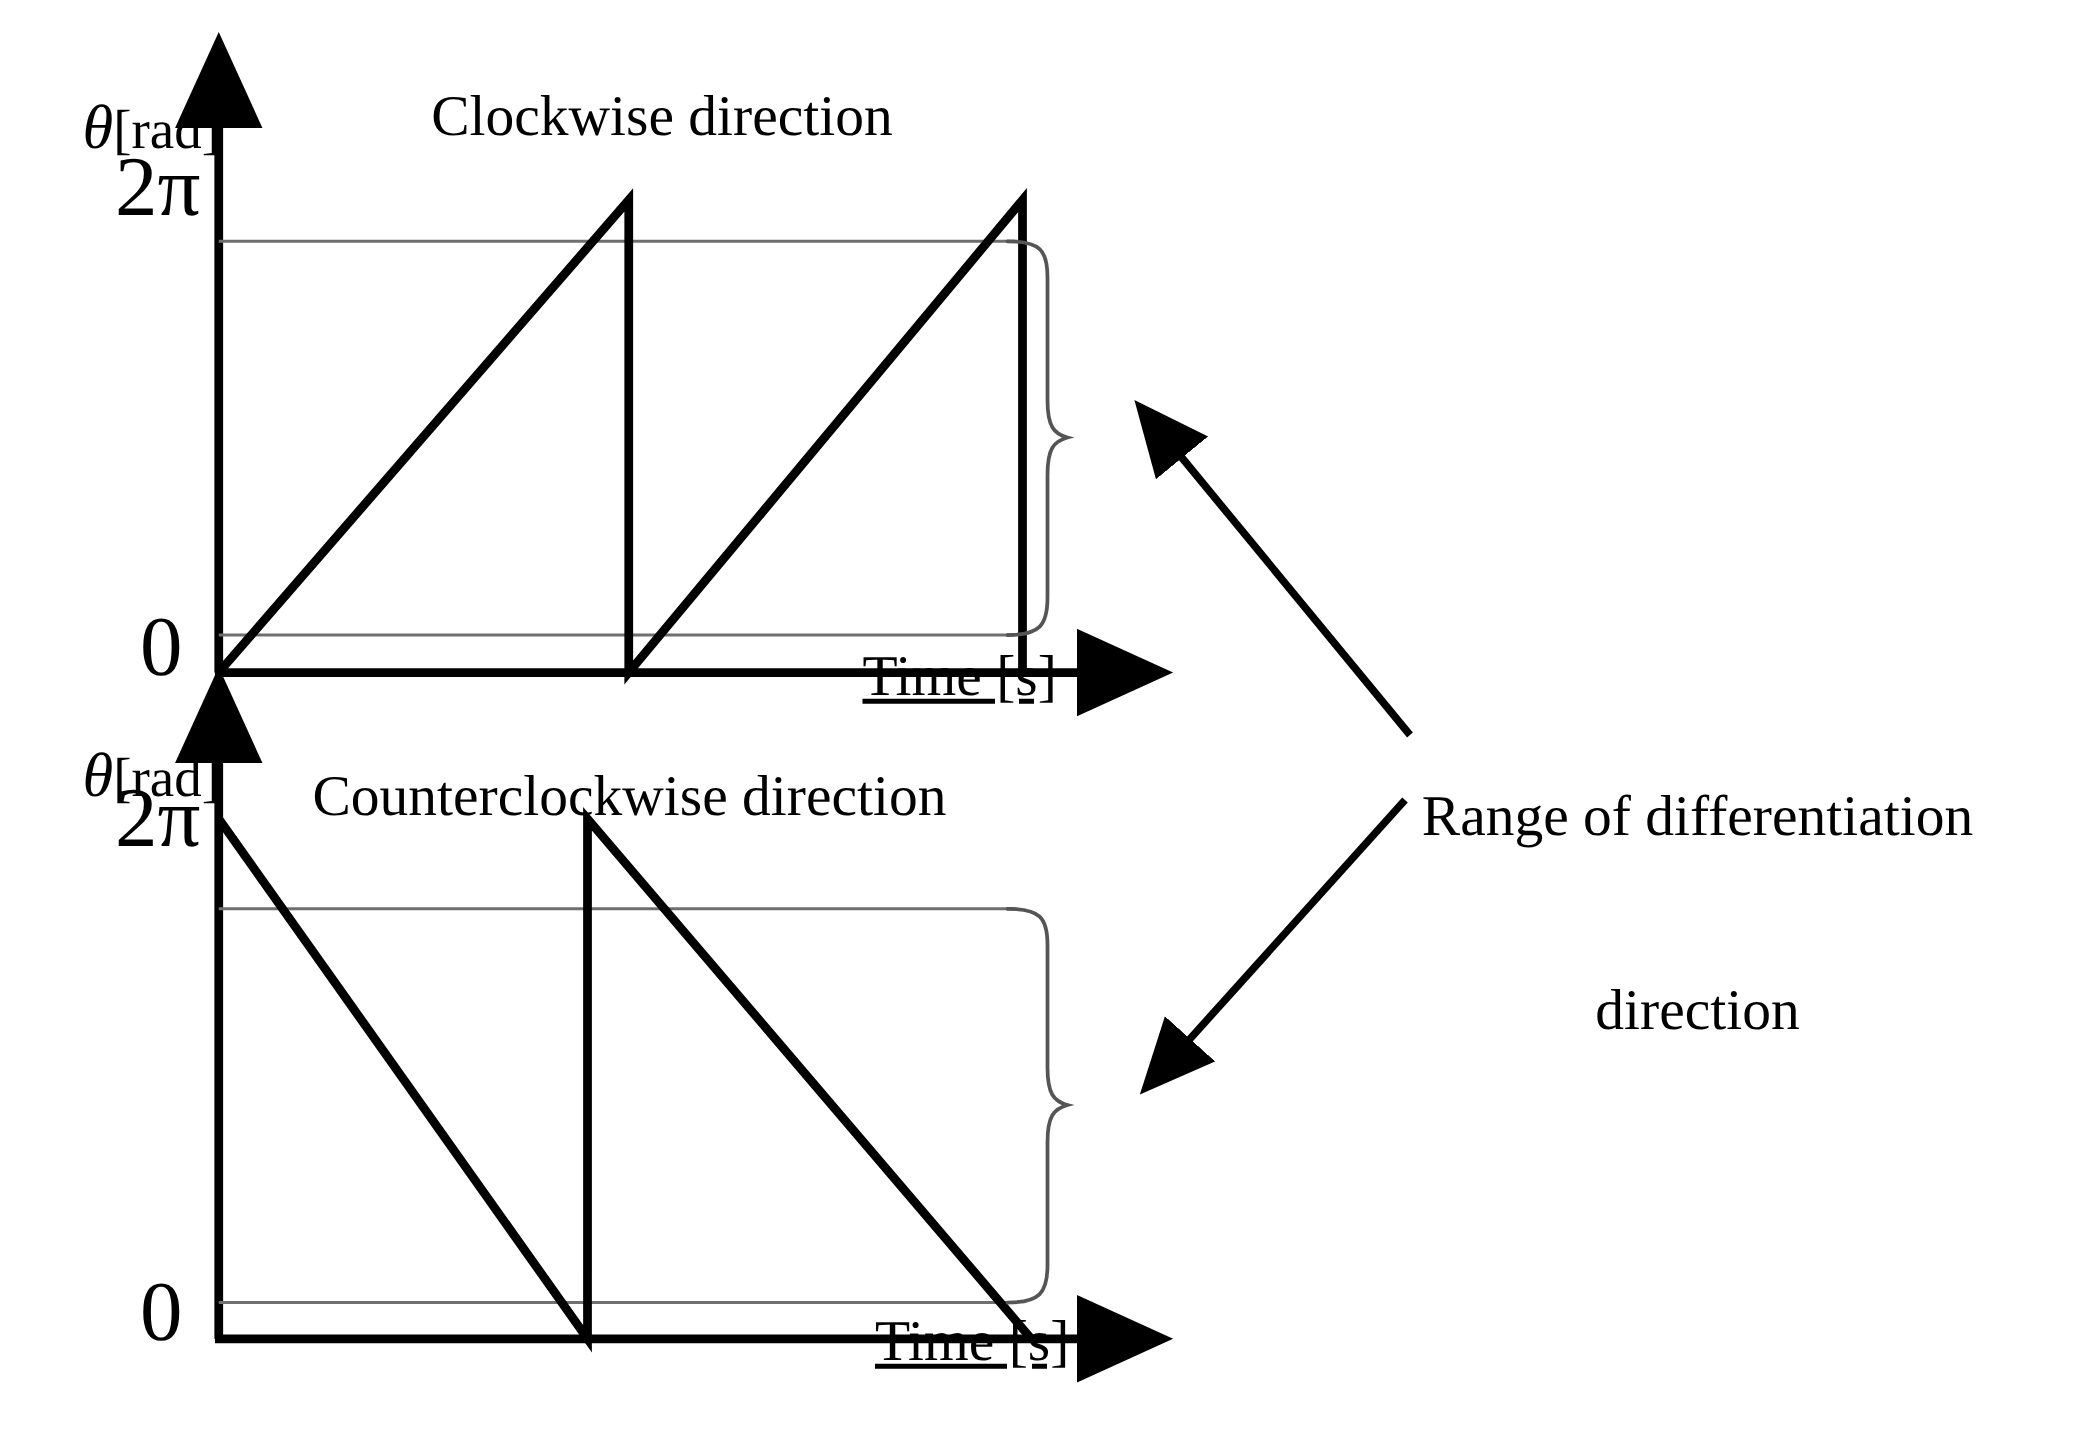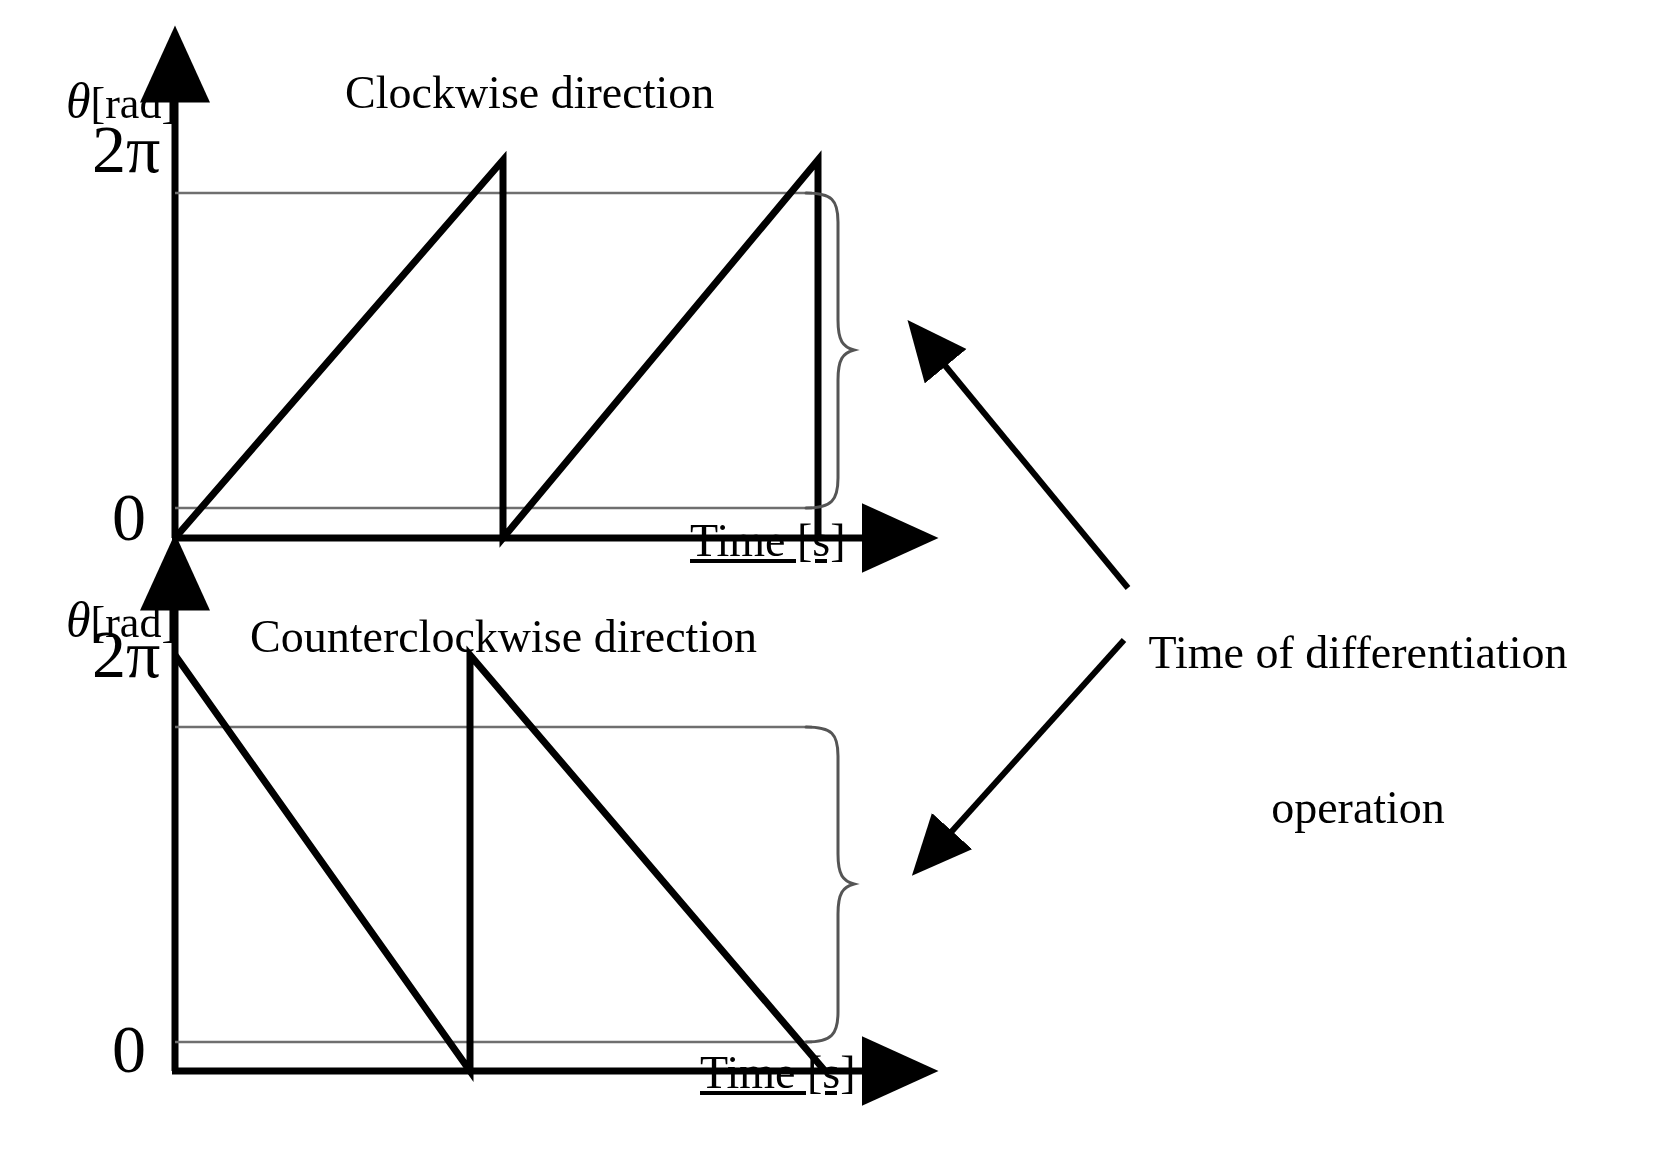--- a/index.html
+++ b/index.html
@@ -99,17 +99,17 @@
 
   <div class="lbl tick" style="left:92px;top:620px;">2π</div>
 
   <div class="lbl tick" style="left:112px;top:1015px;">0</div>
 
   <div class="lbl title" style="left:250px;top:578px;margin-top:36px;">Counterclockwise direction</div>
 
   <div class="lbl timelbl" style="left:700px;top:1050px;">Time [s]</div>
 
   <div class="lbl annot" style="left:1058px;top:524px;width:600px;">
-    <div>Time of differentiation</div>
-    <div>operation</div>
+    <div>Range of differentiation</div>
+    <div>direction</div>
   </div>
 
 </div>
 
 </body></html>

